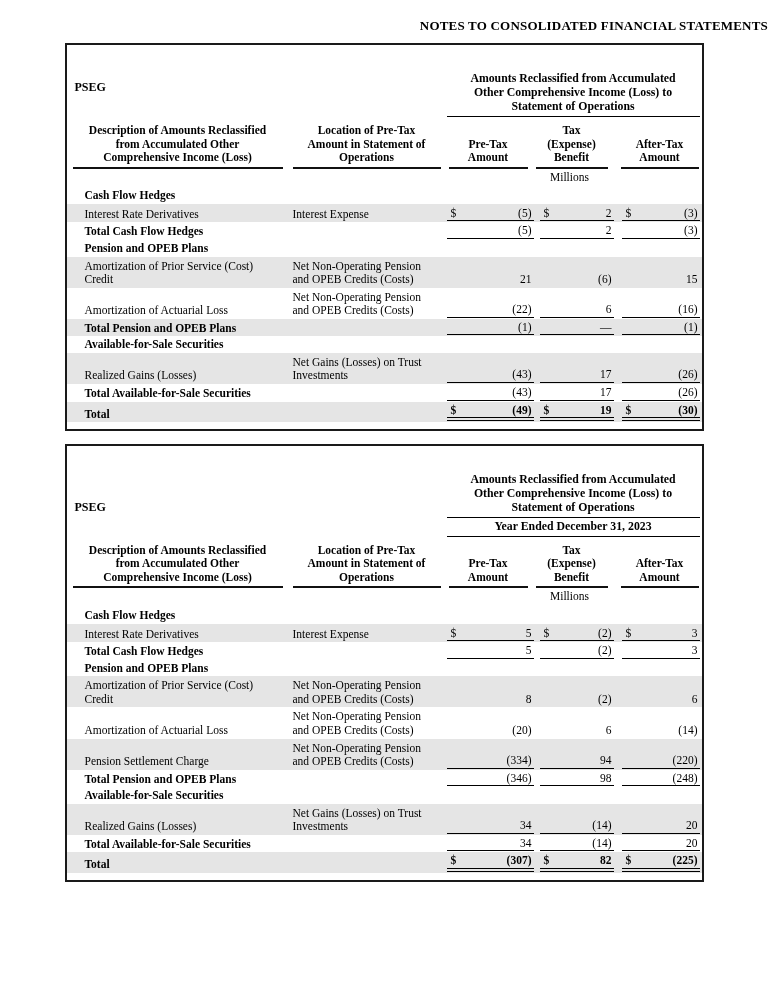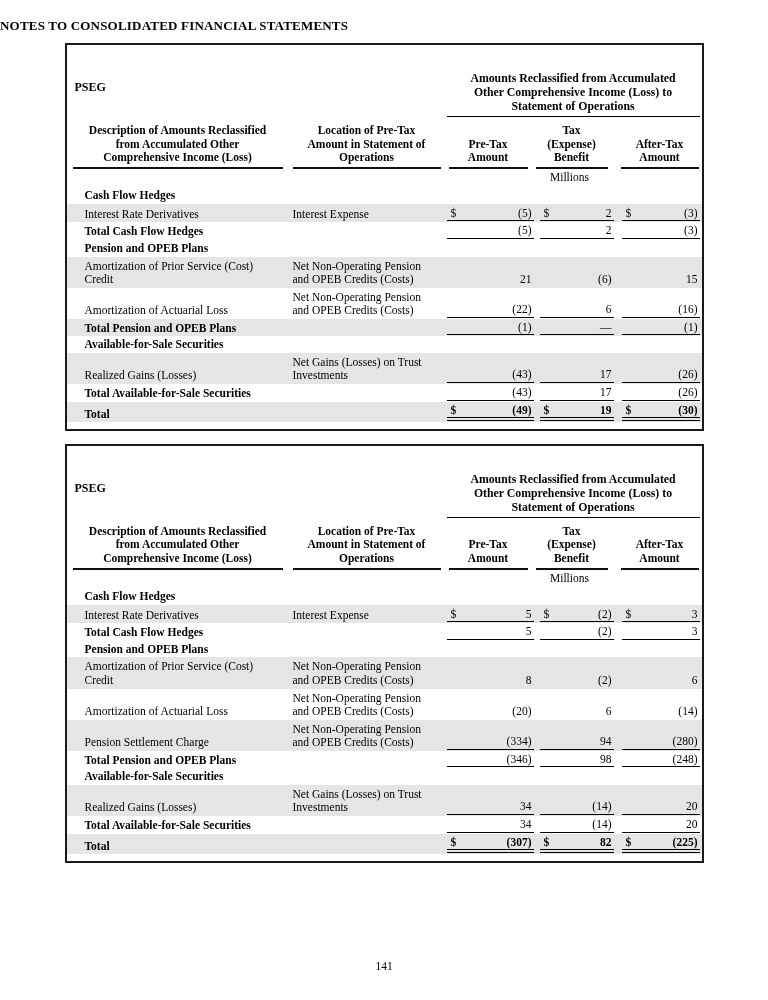--- a/index.html
+++ b/index.html
@@ -5,21 +5,21 @@
   * { box-sizing: border-box; margin: 0; padding: 0; }
   html, body { background: #fff; }
   .page {
     width: 768px; height: 1000px; position: relative;
     background: #ffffff; color: #000;
     font-family: "Liberation Serif", serif;
     font-size: 11.5px; line-height: 1.18;
     overflow: hidden;
   }
   .doc-title {
-    padding-top: 18px; text-align: left;
+    padding-top: 18px; text-align: right;
     font-size: 13px; font-weight: 700; letter-spacing: 0.2px;
   }
   .fin-table {
     width: 639px; margin: 10px auto 0;
     border: 2px solid #1a1a1a;
     padding-bottom: 7px;
   }
   .fin-table + .fin-table { margin-top: 13px; }
 
   
@@ -280,20 +280,21 @@
       </section>
       <section class="fin-table">
         <div class="top-block">
           <div class="entity">PSEG</div>
           <div class="span-head">
             <div class="span-title">
               <div>Amounts Reclassified from Accumulated</div>
               <div>Other Comprehensive Income (Loss) to</div>
               <div>Statement of Operations</div>
             </div>
+            <div class="period">Year Ended December 31, 2023</div>
           </div>
         </div>
         <div class="col-heads">
           <div class="h-desc">
             <div>Description of Amounts Reclassified</div>
             <div>from Accumulated Other</div>
             <div>Comprehensive Income (Loss)</div>
           </div>
           <div class="h-loc">
             <div>Location of Pre-Tax</div>
@@ -419,21 +420,21 @@
           <div class="c-pre num u-single">
             <span class="cur"></span>
             <span class="val">(334)</span>
           </div>
           <div class="c-tax num u-single">
             <span class="cur"></span>
             <span class="val">94</span>
           </div>
           <div class="c-after num u-single">
             <span class="cur"></span>
-            <span class="val">(280)</span>
+            <span class="val">(220)</span>
           </div>
         </div>
         <div class="row total">
           <div class="c-desc ind">
             <div>Total Pension and OPEB Plans</div>
           </div>
           <div class="c-loc"></div>
           <div class="c-pre num u-single">
             <span class="cur"></span>
             <span class="val">(346)</span>
@@ -505,14 +506,13 @@
             <span class="cur">$</span>
             <span class="val">82</span>
           </div>
           <div class="c-after num u-double">
             <span class="cur">$</span>
             <span class="val">(225)</span>
           </div>
         </div>
       </section>
     </div>
-  <div class="page-number">141</div>
 </div>
 
 </body></html>

